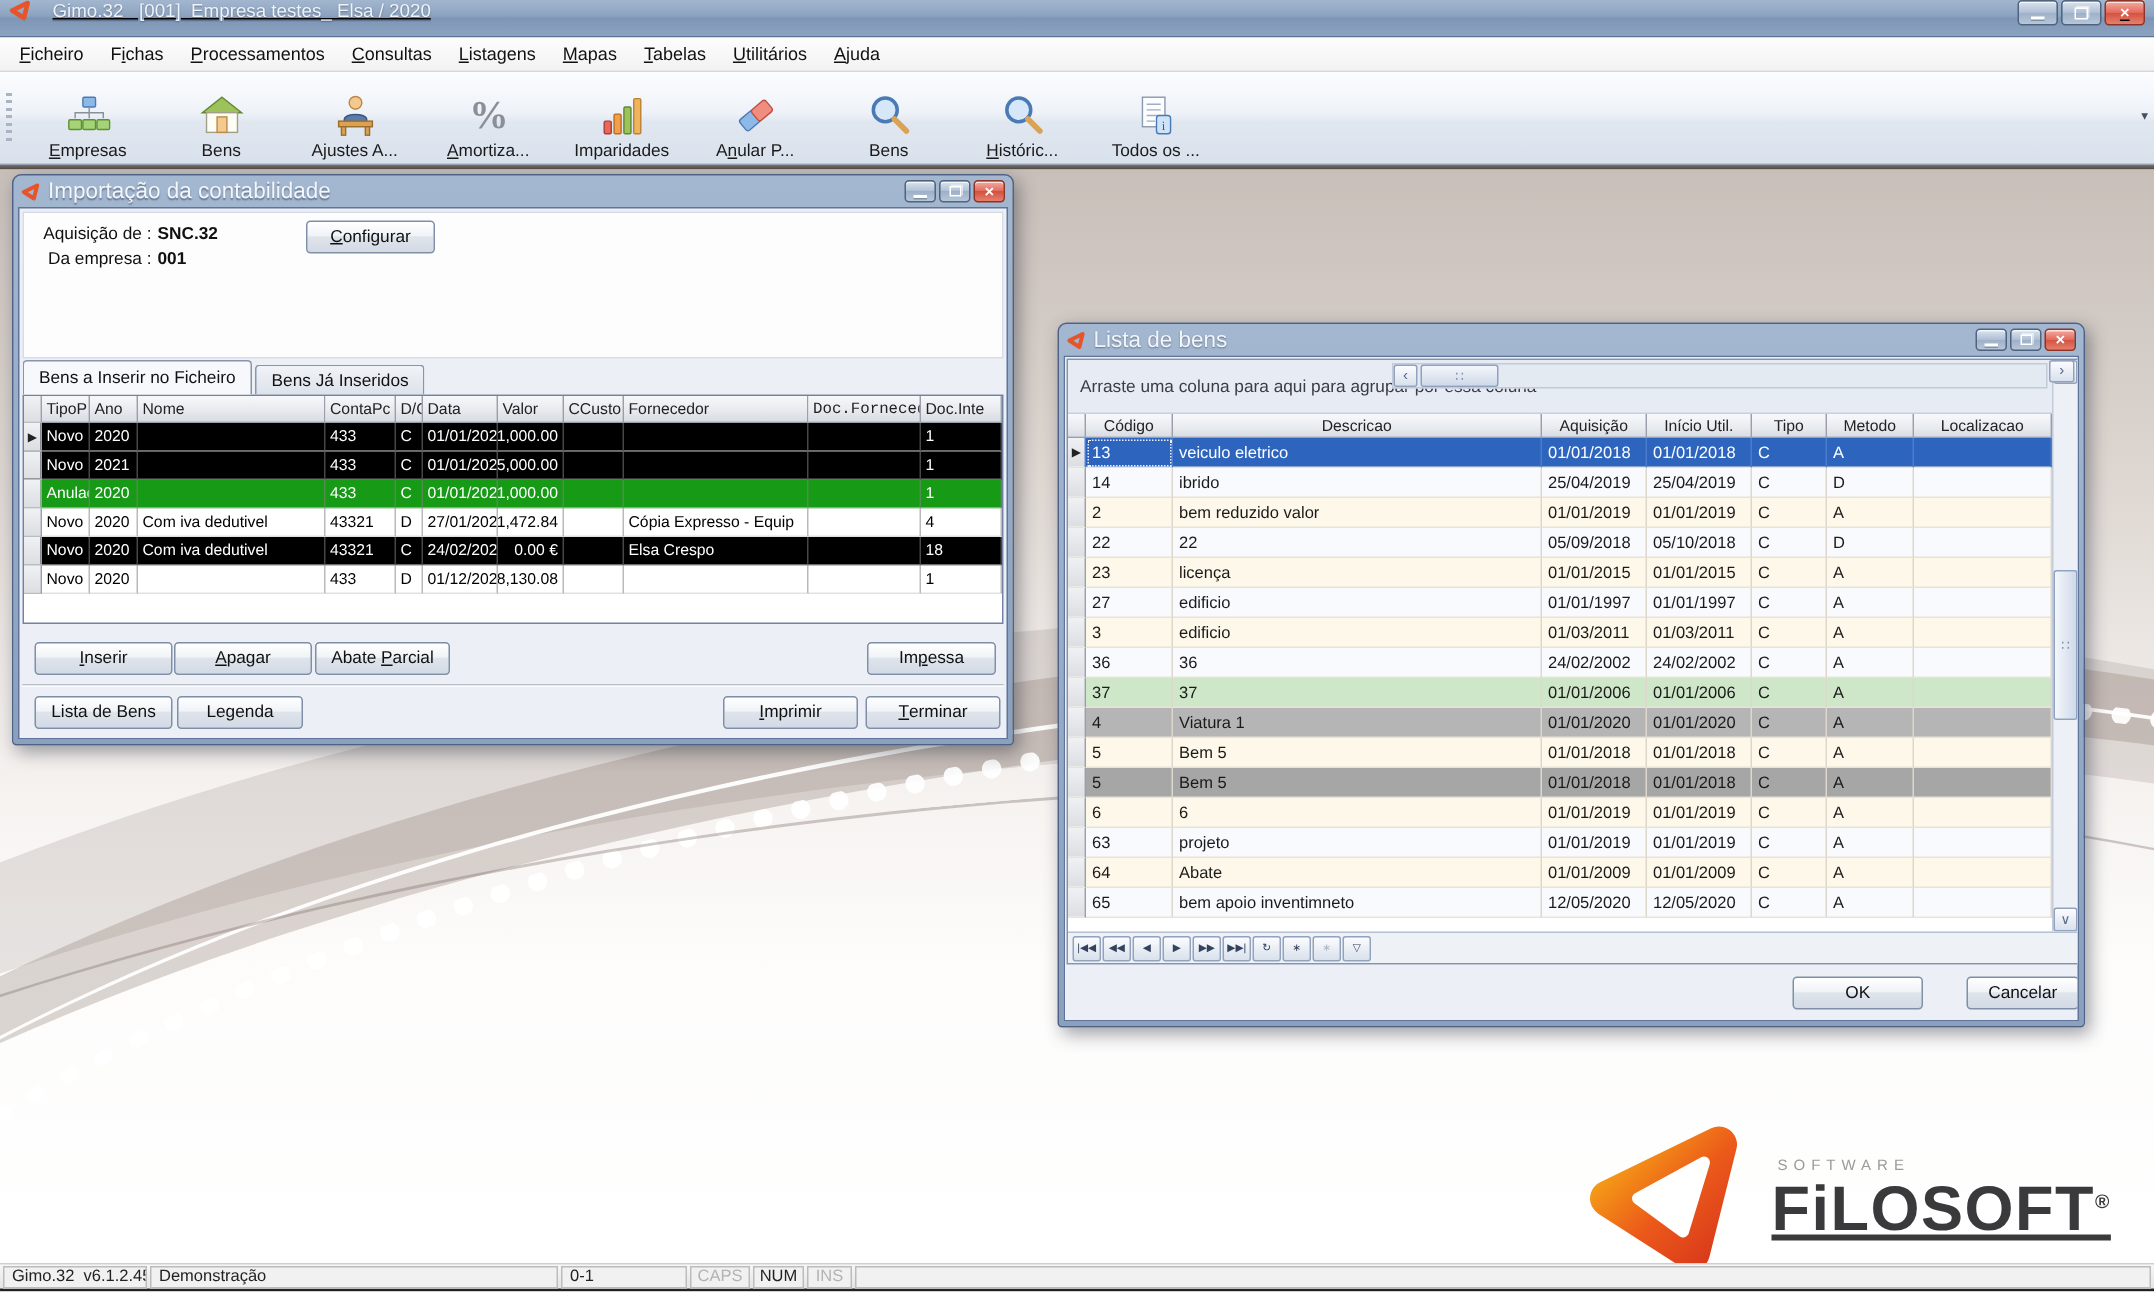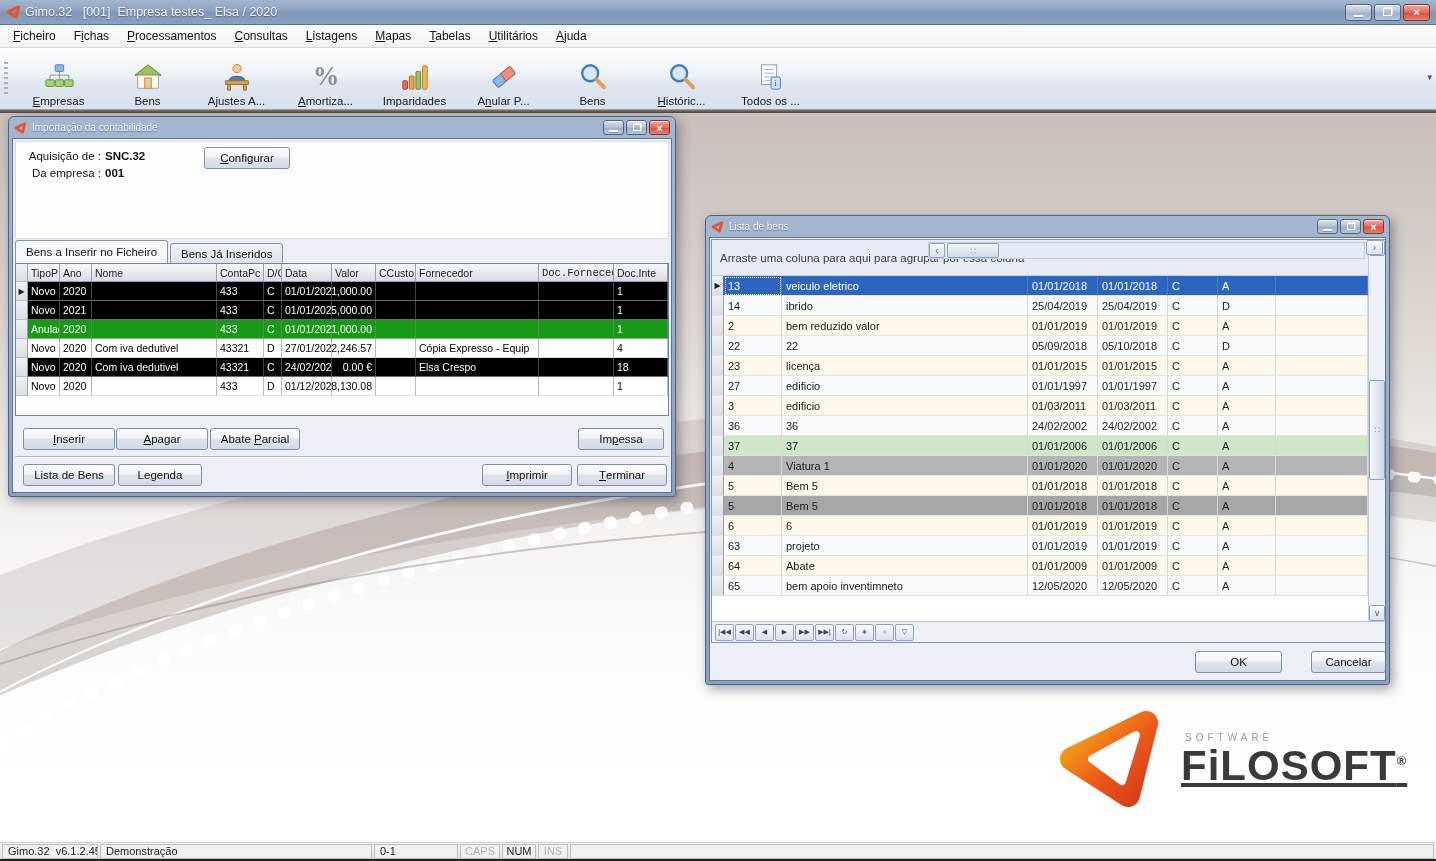--- a/index.html
+++ b/index.html
@@ -2,23 +2,23 @@
 <html><head>
 <meta charset="utf-8">
 <style>
   * { margin:0; padding:0; box-sizing:border-box; }
   html,body { width:1436px; height:861px; overflow:hidden; }
   body { font-family:"Liberation Sans", sans-serif; background:#fff; }
 
   .screen { position:relative; width:1436px; height:861px; overflow:hidden; background:#fff; }
 
   
-  .main-titlebar { height:25px; display:flex; align-items:center; gap:4px; padding:0 6px;
+  .main-titlebar { height:25px; display:flex; gap:14px; padding:0 6px;
     background:linear-gradient(180deg,#a3b6cf 0%,#8ba2bf 45%,#7e96b6 50%,#8ba2c0 100%);
-    border-bottom:1px solid #5d7394; }
+    border-bottom:1px solid #5d7394;text-decoration:underline; }
   .title-text { color:#eef3f9; font-size:12.5px; white-space:pre; text-shadow:0 1px 1px rgba(40,50,70,.45); }
   .winbtns { margin-left:auto; display:flex; gap:2px; }
   .wbtn { width:27px; height:17px; border:1px solid #51647f; border-radius:3px;
     background:linear-gradient(180deg,#dbe4ef 0%,#aebfd4 50%,#9db0c8 51%,#b7c6d9 100%);
     display:flex; align-items:center; justify-content:center; color:#fff;
     font-size:10px; line-height:10px; box-shadow:inset 0 1px 0 rgba(255,255,255,.7); cursor:default; }
   .wbtn.sm { width:21px; height:15px; }
   .wbtn.close { background:linear-gradient(180deg,#f4aca1 0%,#e2695a 50%,#d4513f 51%,#e57f6d 100%); border-color:#8e3327; }
   .g-min { width:9px; height:2px; background:#fff; margin-top:7px; box-shadow:0 1px 0 rgba(60,70,90,.4); }
   .g-max { width:9px; height:8px; border:1px solid #fff; box-shadow:1px -1px 0 rgba(255,255,255,.55); }
@@ -52,21 +52,21 @@
   .arc2 { left:-400px; top:330px; width:2400px; height:1000px; border-top:55px solid rgba(148,130,122,.33); transform:rotate(-7deg); }
   .arc3 { left:-300px; top:355px; width:2300px; height:900px; border-top:3px solid rgba(255,255,255,.95); transform:rotate(-6deg); }
   .arc4 { left:-250px; top:368px; width:2200px; height:850px; border-top:13px dotted rgba(255,255,255,.92); transform:rotate(-8deg); }
   .arc5 { left:-600px; top:420px; width:2600px; height:1000px; border-top:2px solid rgba(120,104,96,.35); transform:rotate(-5deg); }
 
   
   .win { position:absolute; border:1px solid #4e6288; border-radius:6px 6px 3px 3px;
     background:linear-gradient(180deg,#a3b7d0,#8aa0bd); padding:0 3px 3px;
     box-shadow:3px 4px 12px rgba(40,45,60,.45); }
   .tbar { height:21px; display:flex; align-items:center; gap:5px; padding:0 2px; }
-  .tbar .ttl { color:#f2f6fb; font-size:10px; text-shadow:0 1px 1px rgba(40,50,70,.5); }
+  .tbar .ttl { color:#f2f6fb; font-size:15px; text-shadow:0 1px 1px rgba(40,50,70,.5); }
   .client { position:relative; background:#ecf0f6; border:1px solid #60749a; height:calc(100% - 21px); overflow:hidden; }
 
   
   .import-win { left:8px; top:3px; width:668px; height:381px; }
   .form-panel { position:absolute; left:2px; top:2px; right:2px; height:98px; background:#fdfdfe; border:1px solid #d6dbe4; }
   .frow { position:absolute; font-size:11.5px; color:#111; }
   .frow .flabel { display:inline-block; width:84px; text-align:right; }
   .frow b { margin-left:4px; }
   .btn { position:absolute; height:22px; border:1px solid #7f8fa8; border-radius:3px; font-size:11.5px; color:#111;
     background:linear-gradient(180deg,#ffffff 0%,#f0f3f7 45%,#dfe4ec 50%,#d3dae4 100%);
@@ -143,21 +143,21 @@
   
   .statusbar { position:absolute; left:0; bottom:0; width:1436px; height:19px;
     background:linear-gradient(180deg,#f7f7f7,#e4e4e4); border-top:1px solid #cfcfcf; border-bottom:2px solid #222;
     display:flex; align-items:center; gap:2px; padding:0 2px; }
   .sp { height:15px; border:1px solid #bcbcbc; background:#f1f1f1; font-size:11px; color:#222;
     display:flex; align-items:center; padding:0 5px; white-space:pre; overflow:hidden; }
   .sp.dim { color:#b3b3b3; }
   .sp.flex { flex:1; }
 
   
-  .logo { position:absolute; left:1058px; top:586px; width:360px; height:120px; display:flex; align-items:center; gap:18px; }
+  .logo { position:absolute; left:1058px; top:626px; width:360px; height:120px; display:flex; align-items:center; gap:18px; }
   .logo-text .soft { font-size:10px; letter-spacing:4px; color:#9a9a9a; margin-bottom:2px; margin-left:4px; }
   .logo-text .name { font-size:42px; font-weight:bold; letter-spacing:1px; color:#3a3a3c; line-height:1;text-decoration:underline; }
   .logo-text sup { font-size:13px; color:#3a3a3c; }
 </style>
 </head>
 <body>
 
 <div class="screen">
 
   <div class="main-titlebar">
@@ -428,21 +428,21 @@
               </div>
 
               <div class="igr wht">
                 <div class="ic c-m mk"></div>
                 <div class="ic c-tipo">Novo</div>
                 <div class="ic c-ano">2020</div>
                 <div class="ic c-nome">Com iva dedutivel</div>
                 <div class="ic c-conta">43321</div>
                 <div class="ic c-dc">D</div>
                 <div class="ic c-data">27/01/2020</div>
-                <div class="ic c-valor num">2,246.57</div>
+                <div class="ic c-valor num">1,472.84</div>
                 <div class="ic c-cc"></div>
                 <div class="ic c-forn">Cópia Expresso - Equip</div>
                 <div class="ic c-docf"></div>
                 <div class="ic c-doci">4</div>
               </div>
 
               <div class="igr blk">
                 <div class="ic c-m mk"></div>
                 <div class="ic c-tipo">Novo</div>
                 <div class="ic c-ano">2020</div>
@@ -506,20 +506,30 @@
             </span>
         </span>
       </div>
       <div class="client">
         <div class="lista-box">
           <div class="groupbar">
             <span>Arraste uma coluna para aqui para agrupar por essa coluna</span>
           </div>
 
           <div class="lgrid">
+            <div class="lgr lhead">
+              <div class="lc l-m"></div>
+              <div class="lc l-cod">Código</div>
+              <div class="lc l-desc">Descricao</div>
+              <div class="lc l-aq">Aquisição</div>
+              <div class="lc l-iu">Início Util.</div>
+              <div class="lc l-tipo">Tipo</div>
+              <div class="lc l-met">Metodo</div>
+              <div class="lc l-loc">Localizacao</div>
+            </div>
             <div class="lbody">
 
                 <div class="lgr sel">
                   <div class="lc l-m lmk">▶</div>
                   <div class="lc l-cod">13</div>
                   <div class="lc l-desc">veiculo eletrico</div>
                   <div class="lc l-aq">01/01/2018</div>
                   <div class="lc l-iu">01/01/2018</div>
                   <div class="lc l-tipo">C</div>
                   <div class="lc l-met">A</div>

